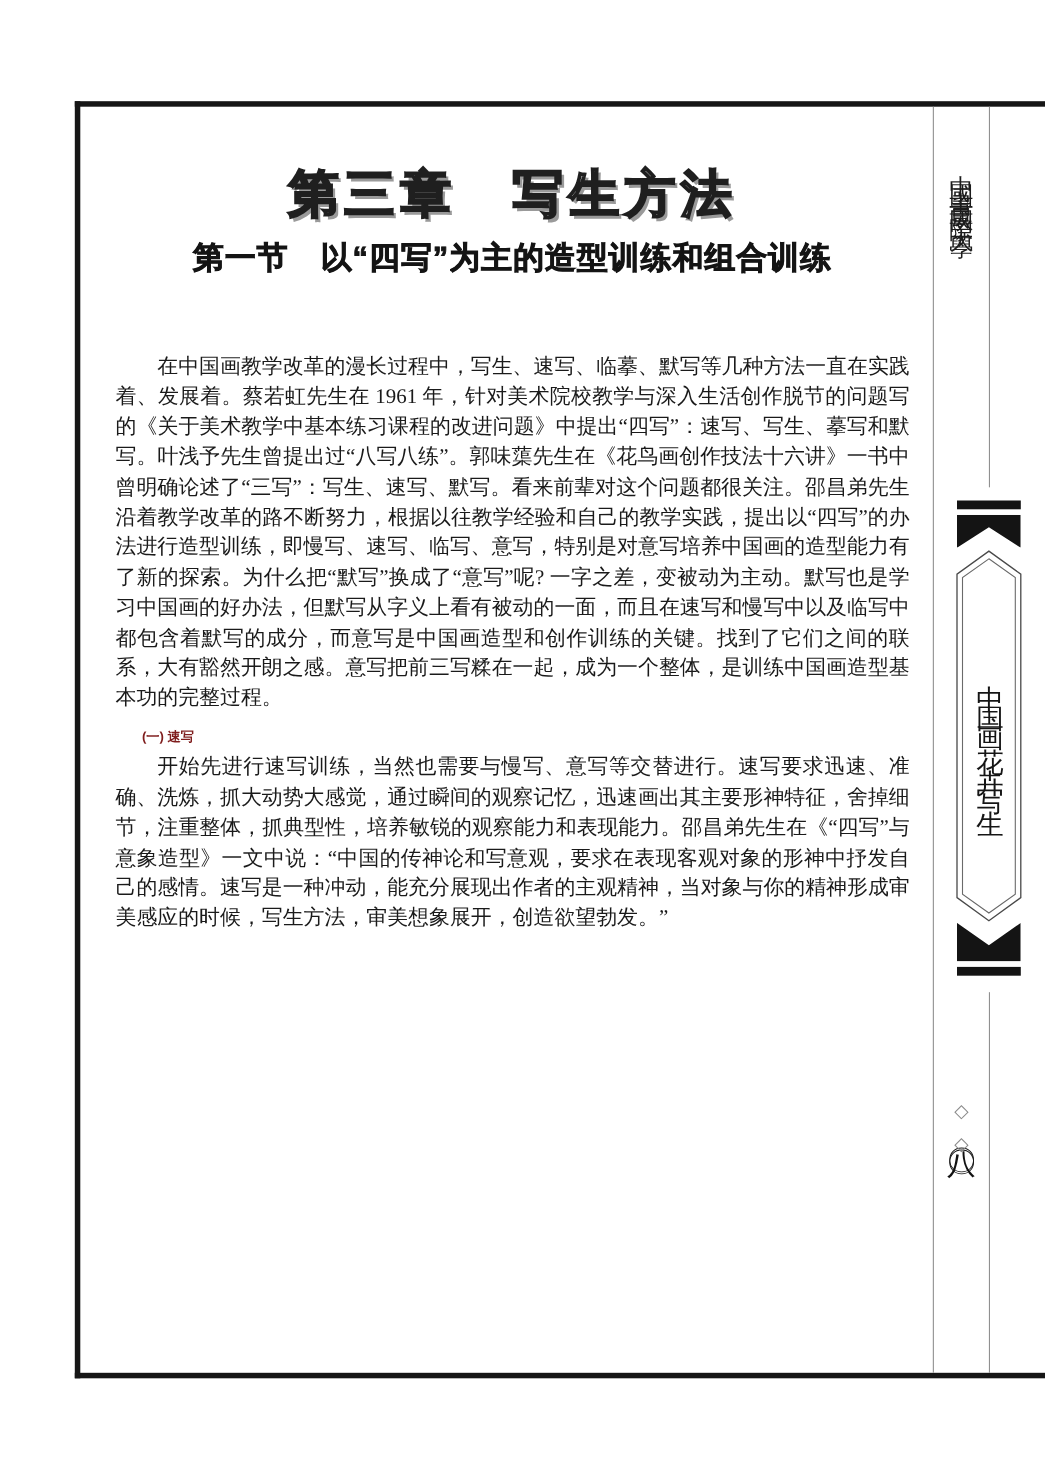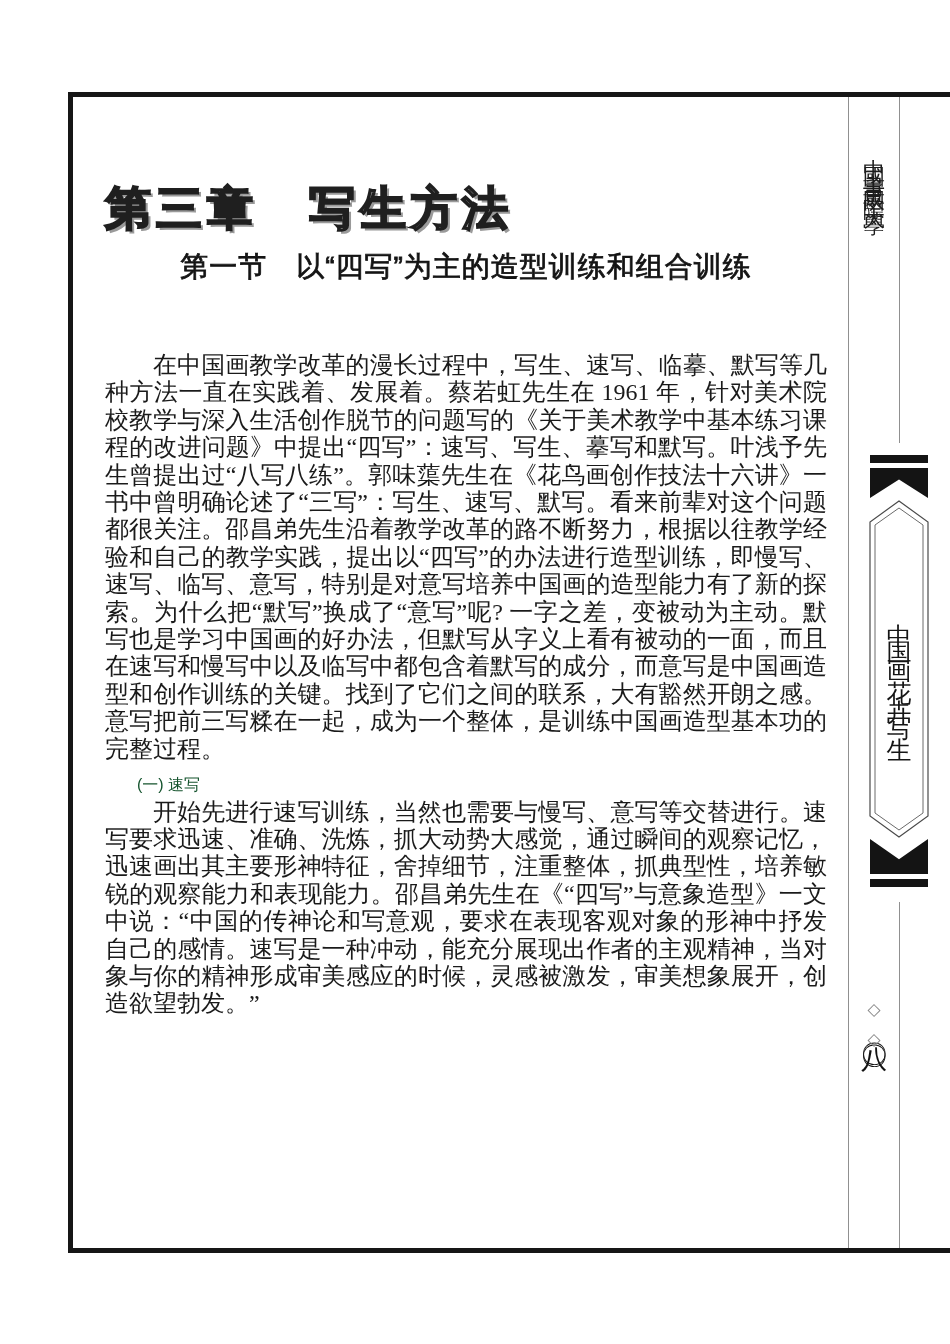--- a/index.html
+++ b/index.html
@@ -22,59 +22,60 @@
   .vline { position:absolute; width:1px; background:#909090; }
   .vline-inner   { left:848px; top:97px;  height:1151px; }
   .vline-outer-a { left:899px; top:97px;  height:346px; }
   .vline-outer-b { left:899px; top:902px; height:346px; }
 
   
   .content {
     position:absolute; left:105px; top:92px; width:722px;
   }
   .chapter-title {
-    margin-top:90px;
+    margin-top:58px;
+    text-align:center;
     font-family:"Liberation Sans", sans-serif;
     font-weight:700;
     font-size:46px;
     line-height:52px;
     letter-spacing:5px;
     color:#ffffff;
     -webkit-text-stroke:2px #1f1f1f;
     text-shadow:3px 3px 0 #9a9a9a;
     white-space:nowrap;
   }
   .section-title {
     margin-top:16px;
     text-align:center;
     font-family:"Liberation Sans", sans-serif;
-    font-weight:400;
+    font-weight:700;
     font-size:28px;
     line-height:34px;
     letter-spacing:1px;
     color:#141414;
     -webkit-text-stroke:0.8px #141414;
     white-space:nowrap;
   }
   .body-text { margin-top:68px; }
   .para {
-    font-size:24px;
+    font-size:19px;
     line-height:27.4px;
     text-align:justify;
     text-indent:2em;
     color:#1a1a1a;
   }
   .sub-heading {
     margin-top:8px;
     font-family:"Liberation Sans", sans-serif;
-    font-weight:400;
-    font-size:16px;
+    font-weight:700;
+    font-size:12px;
     line-height:27.4px;
     text-indent:2em;
-    color:#14532d;
+    color:#7f1d1d;
   }
 
   
   .sidebar-header {
     position:absolute; left:849px; top:141px; width:50px;
     display:flex; justify-content:center;
   }
   .v-text {
     writing-mode:vertical-rl;
     text-orientation:upright;
@@ -129,21 +130,21 @@
   <div class="vline vline-outer-b"></div>
 
   <div class="content">
     <div class="chapter-title">第三章　写生方法</div>
     <div class="section-title">第一节　以“四写”为主的造型训练和组合训练</div>
 
     <div class="body-text">
       <p class="para">在中国画教学改革的漫长过程中，写生、速写、临摹、默写等几种方法一直在实践着、发展着。蔡若虹先生在 1961 年，针对美术院校教学与深入生活创作脱节的问题写的《关于美术教学中基本练习课程的改进问题》中提出“四写”：速写、写生、摹写和默写。叶浅予先生曾提出过“八写八练”。郭味蕖先生在《花鸟画创作技法十六讲》一书中曾明确论述了“三写”：写生、速写、默写。看来前辈对这个问题都很关注。邵昌弟先生沿着教学改革的路不断努力，根据以往教学经验和自己的教学实践，提出以“四写”的办法进行造型训练，即慢写、速写、临写、意写，特别是对意写培养中国画的造型能力有了新的探索。为什么把“默写”换成了“意写”呢? 一字之差，变被动为主动。默写也是学习中国画的好办法，但默写从字义上看有被动的一面，而且在速写和慢写中以及临写中都包含着默写的成分，而意写是中国画造型和创作训练的关键。找到了它们之间的联系，大有豁然开朗之感。意写把前三写糅在一起，成为一个整体，是训练中国画造型基本功的完整过程。</p>
 
       <div class="sub-heading">(一) 速写</div>
-      <p class="para">开始先进行速写训练，当然也需要与慢写、意写等交替进行。速写要求迅速、准确、洗炼，抓大动势大感觉，通过瞬间的观察记忆，迅速画出其主要形神特征，舍掉细节，注重整体，抓典型性，培养敏锐的观察能力和表现能力。邵昌弟先生在《“四写”与意象造型》一文中说：“中国的传神论和写意观，要求在表现客观对象的形神中抒发自己的感情。速写是一种冲动，能充分展现出作者的主观精神，当对象与你的精神形成审美感应的时候，灵感被激发，审美想象展开，创造欲望勃发。”</p>
+      <p class="para">开始先进行速写训练，当然也需要与慢写、意写等交替进行。速写要求迅速、准确、洗炼，抓大动势大感觉，通过瞬间的观察记忆，迅速画出其主要形神特征，舍掉细节，注重整体，抓典型性，培养敏锐的观察能力和表现能力。邵昌弟先生在《“四写”与意象造型》一文中说：“中国的传神论和写意观，要求在表现客观对象的形神中抒发自己的感情。速写是一种冲动，能充分展现出作者的主观精神，当对象与你的精神形成审美感应的时候，写生方法，审美想象展开，创造欲望勃发。”</p>
 
 
     </div>
   </div>
 
   <div class="sidebar-header">
     <span class="v-text">中國書畫國際大學</span>
   </div>
 
   <div class="deco">

